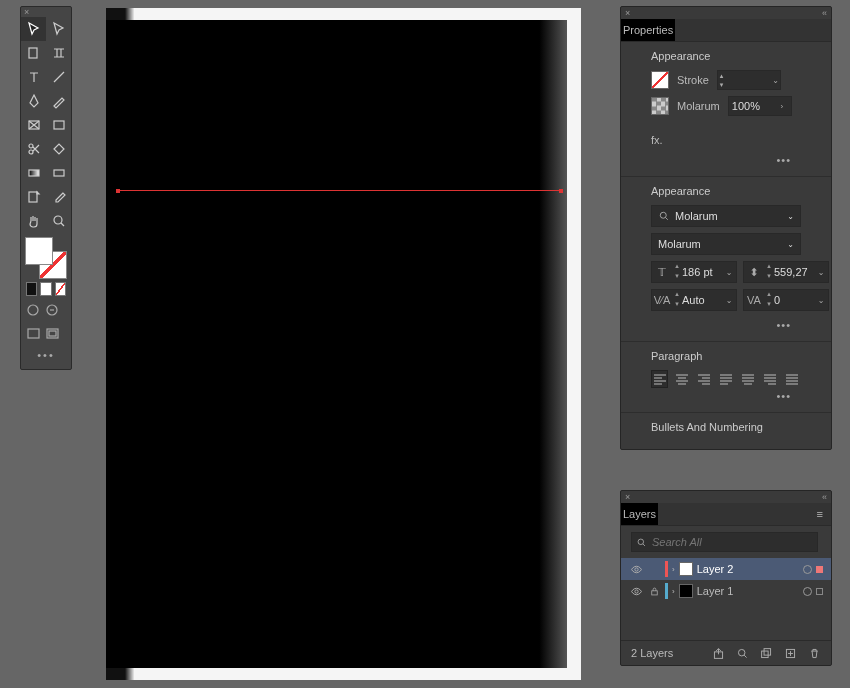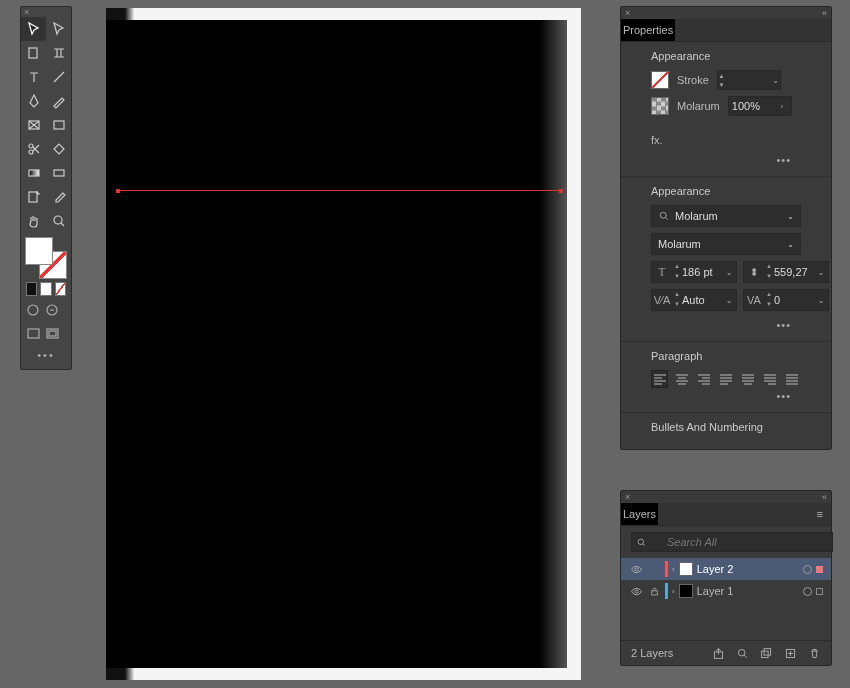--- a/index.html
+++ b/index.html
@@ -386,21 +386,21 @@
     <div class="tab">Layers</div>
     <div class="spacer"></div>
     <div style="padding:5px 8px;cursor:pointer;">≡</div>
   </div>
   <div class="layers-search">
     <div style="position:relative;flex:1;">
       <svg class="ico-svg" width="11" height="11" viewBox="0 0 16 16" style="position:absolute;left:5px;top:5px;">
           <circle cx="7" cy="7" r="4"></circle>
           <path d="M10 10l3 3"></path>
         </svg>
-      <input style="padding-left: 35px;" placeholder="Search All">
+      <input style="padding-left: 20px;" placeholder="Search All">
     </div>
     <svg class="ico-svg funnel" viewBox="0 0 14 14">
         <path d="M1 2h12l-5 5v5l-2-1V7z"></path>
       </svg>
   </div>
   <div>
     <div class="layer-row sel">
       <div class="eye">
           <svg class="ico-svg" width="13" height="13" viewBox="0 0 16 16">
             <path d="M2 8s2-4 6-4 6 4 6 4-2 4-6 4-6-4-6-4z"></path>

